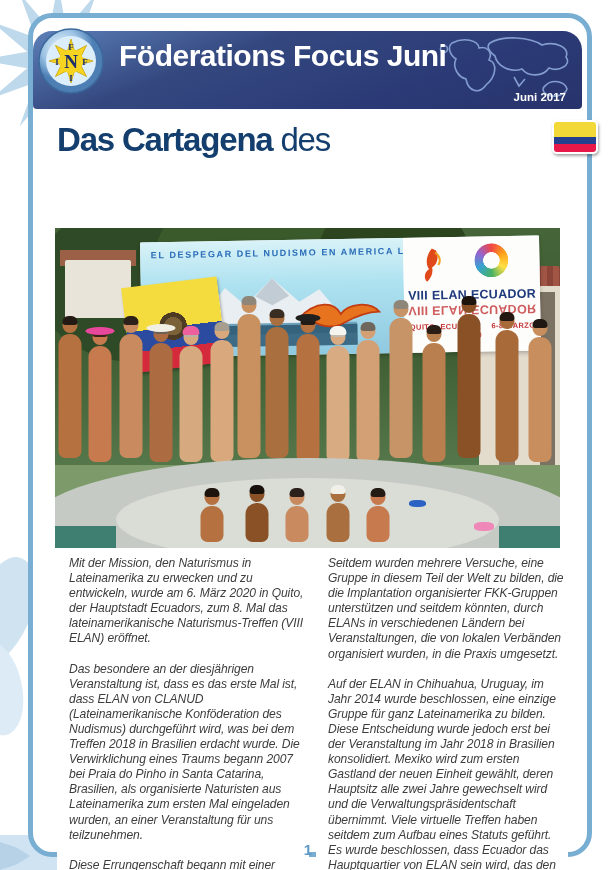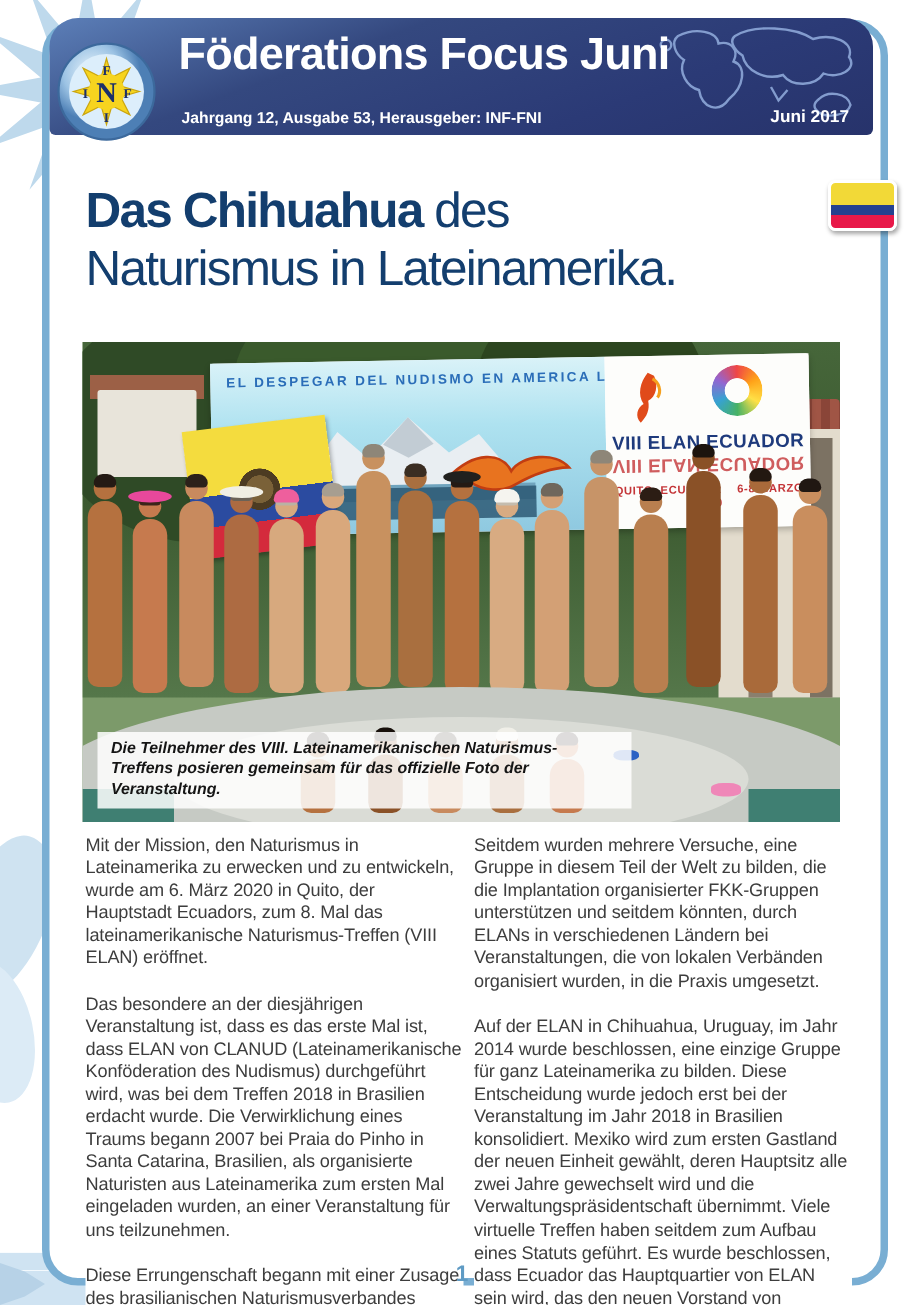--- a/index.html
+++ b/index.html
@@ -13,21 +13,21 @@
   #petal-l2{left:-30px;top:640px;width:52px;height:96px;background:#dcebf6;border-radius:50%;transform:rotate(-12deg);}
   #petal-mid{left:250px;top:538px;width:170px;height:260px;background:#d7e8f4;border-radius:48% 52% 55% 45%/60% 45% 55% 40%;transform:rotate(14deg);}
   #swoosh-strip{left:0;top:835px;width:558px;height:12px;background:#cfe3f2;clip-path:polygon(0 0,100% 0,96% 100%,0 100%);}
   #swoosh-block{left:0;top:847px;width:302px;height:23px;background:#cfe3f2;clip-path:polygon(0 0,100% 0,79% 100%,0 100%);}
   #corner-bl{left:0;top:842px;width:30px;height:28px;background:#b7d2e7;clip-path:polygon(0 0,55% 20%,100% 50%,55% 80%,0 100%);}
 
   
   #frame{position:absolute;left:28px;top:13px;width:554px;height:834px;border:5px solid #79aed3;border-radius:24px;background:#fff;z-index:1;}
 
   
-  #header{position:absolute;left:33px;top:12px;width:549px;height:78px;border-radius:19px 19px 4px 4px;
+  #header{position:absolute;left:33px;top:31px;width:549px;height:78px;border-radius:19px 19px 4px 4px;
     background:linear-gradient(160deg,#5c7fb8 0%,#34487f 34%,#2b3a76 70%,#27336b 100%);z-index:3;overflow:hidden;}
   #worldmap{position:absolute;right:2px;top:2px;width:170px;height:74px;opacity:.85;}
   #header-title{position:absolute;left:86px;top:8px;color:#fff;font-size:30px;font-weight:bold;letter-spacing:-.5px;white-space:nowrap;}
   #header-sub{position:absolute;left:87px;top:42px;color:#fff;font-size:15.5px;letter-spacing:-.2px;white-space:nowrap;}
   #header-meta{position:absolute;left:88px;top:61px;color:#fff;font-size:10.5px;font-weight:bold;white-space:nowrap;}
   #header-date{position:absolute;right:16px;top:60px;color:#fff;font-size:11.5px;font-weight:bold;}
   #logo{position:absolute;left:38px;top:28px;width:66px;height:66px;z-index:5;}
 
   
   #flag{position:absolute;left:552px;top:120px;width:42px;height:30px;z-index:4;border:2px solid #fff;border-radius:5px;
@@ -96,21 +96,21 @@
   .fig .torso{width:23px;flex:1 1 auto;margin-top:1px;border-radius:11px 11px 7px 7px;}
 
   
   #caption{position:absolute;left:10px;bottom:9px;width:338px;background:rgba(255,255,255,.85);color:#151515;
     font-size:10.6px;line-height:13.8px;font-weight:bold;font-style:italic;padding:5px 9px;z-index:8;}
 
   
   .col{position:absolute;top:556px;width:252px;background:#fff;color:#3d3d3d;font-size:12.1px;line-height:15.1px;letter-spacing:-.1px;z-index:3;}
   #col-left{left:57px;}
   #col-right{left:316px;}
-  .col p{margin:0 0 15px 0;}
+  .col p{margin:0 0 15px 12px;font-style:italic;}
 
   
   #page-num{position:absolute;left:296px;top:841px;width:24px;text-align:center;color:#5f9bc4;font-size:15px;font-weight:bold;z-index:4;}
 </style>
 </head>
 <body>
 
 <div id="page">
 
   <svg id="sun-tl" class="deco" viewBox="0 0 150 150">
@@ -127,21 +127,20 @@
 
   <div id="header">
     <svg id="worldmap" viewBox="0 0 170 74" fill="none" stroke="#93aede" stroke-width="1.6">
       <circle cx="34" cy="16" r="3.5"></circle>
       <path d="M42,10 C54,4 68,7 69,15 C77,13 83,19 79,27 C88,30 86,44 76,52 C69,62 58,58 56,46 C48,44 42,34 46,26 C40,22 37,14 42,10 Z"></path>
       <path d="M80,10 C93,2 120,4 132,12 C145,8 160,14 156,24 C162,32 149,39 139,35 C133,44 118,44 112,36 C100,40 87,33 85,23 C79,19 76,13 80,10 Z"></path>
       <path d="M136,52 C142,46 155,48 157,56 C155,63 142,65 136,61 C132,58 132,55 136,52 Z"></path>
       <path d="M104,44 l5,9 l6,-7"></path>
     </svg>
     <div id="header-title">Föderations Focus Juni</div>
-    <div id="header-meta">Jahrgang 12, Ausgabe 53, Herausgeber: INF-FNI</div>
     <div id="header-date">Juni 2017</div>
   </div>
 
   <svg id="logo" viewBox="0 0 66 66">
     <defs>
       <radialGradient id="ring" cx="35%" cy="30%">
         <stop offset="0%" stop-color="#eaf5fc"></stop>
           <stop offset="60%" stop-color="#9cc3e4"></stop>
           <stop offset="100%" stop-color="#4d7fb5"></stop>
       </radialGradient>
@@ -153,22 +152,21 @@
     <text x="33" y="40" text-anchor="middle" font-family="Liberation Serif, serif" font-size="19" font-weight="bold" fill="#1b2f6b">N</text>
     <text x="33" y="22" text-anchor="middle" font-family="Liberation Serif, serif" font-size="9" font-weight="bold" fill="#1b2f6b">F</text>
     <text x="33" y="53" text-anchor="middle" font-family="Liberation Serif, serif" font-size="9" font-weight="bold" fill="#1b2f6b">I</text>
     <text x="19" y="37" text-anchor="middle" font-family="Liberation Serif, serif" font-size="9" font-weight="bold" fill="#1b2f6b">I</text>
     <text x="47" y="37" text-anchor="middle" font-family="Liberation Serif, serif" font-size="9" font-weight="bold" fill="#1b2f6b">F</text>
   </svg>
 
   <div id="flag"></div>
 
   <div id="headline">
-    <span class="hl-bold">Das Chihuahua</span><span> des</span><br>
-    <span>Naturismus in Lateinamerika.</span>
+    <span class="hl-bold">Das Cartagena</span><span> des</span><br>
   </div>
 
   <div id="photo">
     <div id="ph-foliage" class="ph"></div>
     <div id="ph-fol-b1" class="ph"></div>
     <div id="ph-fol-b2" class="ph"></div>
     <div id="ph-fol-b3" class="ph"></div>
     <div id="ph-house-roof" class="ph"></div>
     <div id="ph-house" class="ph"></div>
     <div id="ph-roof" class="ph"></div>
@@ -340,21 +338,20 @@
       </div>
 
     <div id="ph-floor" class="ph" style="z-index:4;"></div>
     <div id="ph-floor-hi" class="ph" style="z-index:4;"></div>
     <div id="ph-pool-l" class="ph" style="z-index:4;"></div>
     <div id="ph-pool-r" class="ph" style="z-index:4;"></div>
     <div id="dot1" class="dot"></div>
     <div id="dot2" class="dot"></div>
     <div id="dot3" class="dot"></div>
 
-    <div id="caption">Die Teilnehmer des VIII. Lateinamerikanischen Naturismus-Treffens posieren gemeinsam für das offizielle Foto der Veranstaltung.</div>
   </div>
 
   <div id="col-left" class="col">
     <p>Mit der Mission, den Naturismus in Lateinamerika zu erwecken und zu entwickeln, wurde am 6. März 2020 in Quito, der Hauptstadt Ecuadors, zum 8. Mal das lateinamerikanische Naturismus-Treffen (VIII ELAN) eröffnet.</p>
     <p>Das besondere an der diesjährigen Veranstaltung ist, dass es das erste Mal ist, dass ELAN von CLANUD (Lateinamerikanische Konföderation des Nudismus) durchgeführt wird, was bei dem Treffen 2018 in Brasilien erdacht wurde. Die Verwirklichung eines Traums begann 2007 bei Praia do Pinho in Santa Catarina, Brasilien, als organisierte Naturisten aus Lateinamerika zum ersten Mal eingeladen wurden, an einer Veranstaltung für uns teilzunehmen.</p>
     <p>Diese Errungenschaft begann mit einer Zusage des brasilianischen Naturismusverbandes gegenüber der INF-FNI während des Internationalen Kongresses 2006 in Cartagena, Spanien.</p>
   </div>
   <div id="col-right" class="col">
     <p>Seitdem wurden mehrere Versuche, eine Gruppe in diesem Teil der Welt zu bilden, die die Implantation organisierter FKK-Gruppen unterstützen und seitdem könnten, durch ELANs in verschiedenen Ländern bei Veranstaltungen, die von lokalen Verbänden organisiert wurden, in die Praxis umgesetzt.</p>
     <p>Auf der ELAN in Chihuahua, Uruguay, im Jahr 2014 wurde beschlossen, eine einzige Gruppe für ganz Lateinamerika zu bilden. Diese Entscheidung wurde jedoch erst bei der Veranstaltung im Jahr 2018 in Brasilien konsolidiert. Mexiko wird zum ersten Gastland der neuen Einheit gewählt, deren Hauptsitz alle zwei Jahre gewechselt wird und die Verwaltungspräsidentschaft übernimmt. Viele virtuelle Treffen haben seitdem zum Aufbau eines Statuts geführt. Es wurde beschlossen, dass Ecuador das Hauptquartier von ELAN sein wird, das den neuen Vorstand von CLANUD wählen wird.</p>

